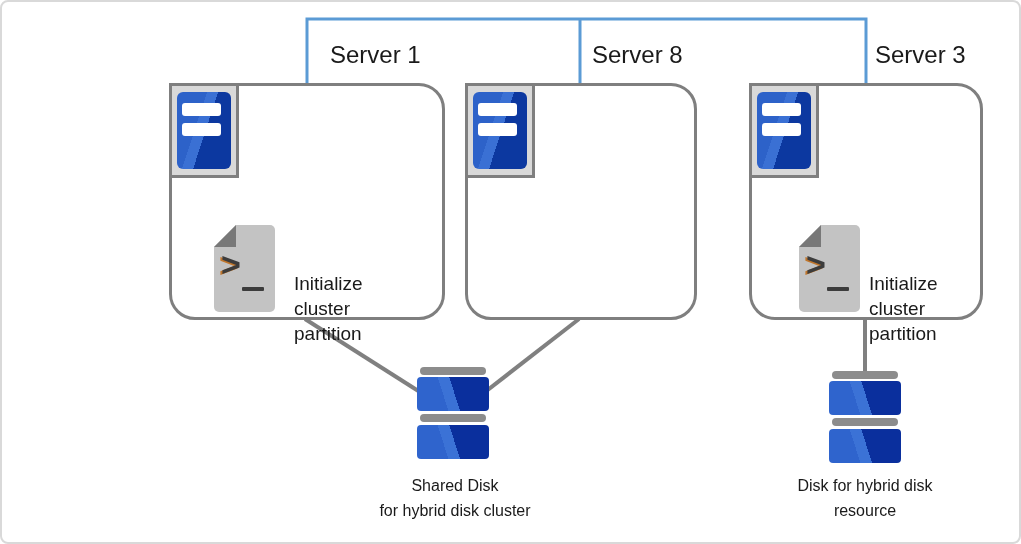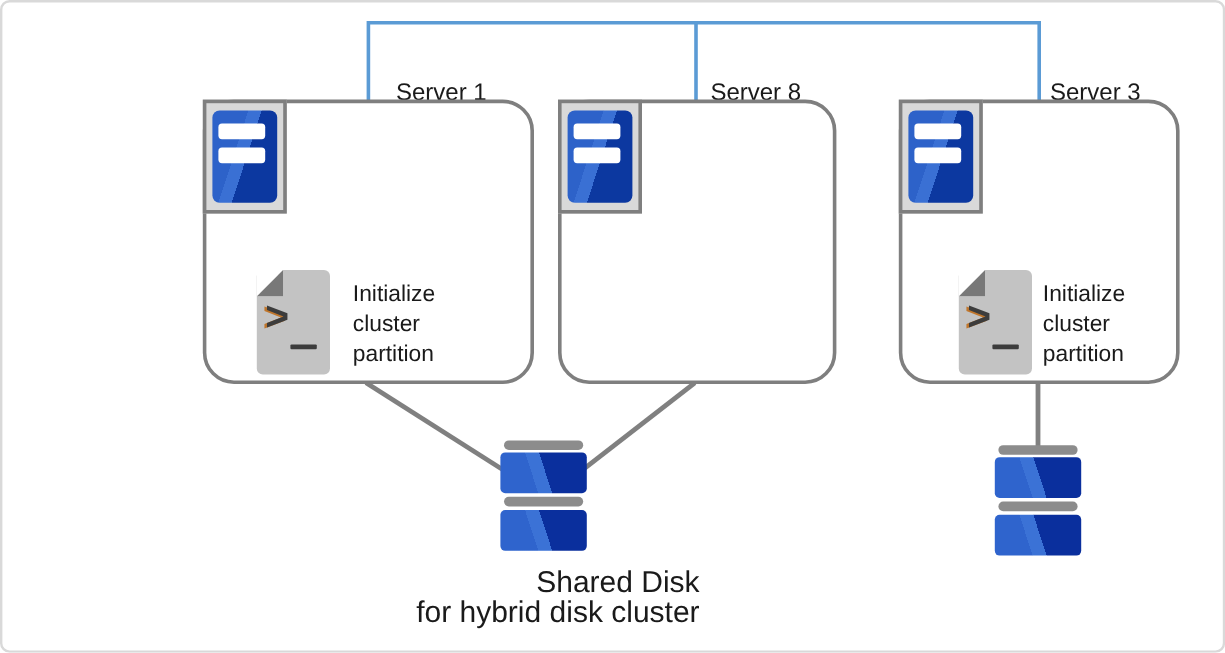--- a/index.html
+++ b/index.html
@@ -22,53 +22,53 @@
     background:#D9D9D9;border:3px solid #7F7F7F;
   }
   .tower{
     position:absolute;left:5px;top:6px;width:54px;height:77px;
     border-radius:6px;
     background:linear-gradient(108deg,#2D62C9 0%,#2D62C9 38%,#3A70D4 38%,#3A70D4 52%,#0C38A0 52%,#0C38A0 100%);
   }
   .bay{position:absolute;left:5px;width:39px;height:13px;background:#fff;border-radius:3px;}
   .bay.b1{top:11px;} .bay.b2{top:31px;}
   .server-label{
-    position:absolute;top:64px;width:120px;height:22px;
-    font-size:20px;line-height:22px;white-space:nowrap;z-index:1;
+    position:absolute;top:42px;width:120px;height:22px;
+    font-size:24px;line-height:22px;white-space:nowrap;z-index:1;
   }
   .script-icon{
     position:absolute;width:61px;height:87px;z-index:2;
     background:#C3C3C3;border-radius:5px;
   }
   .corner-cover{position:absolute;left:0;top:0;width:22px;height:22px;background:#fff;
     clip-path:polygon(0 0,100% 0,0 100%);}
   .fold{position:absolute;left:0;top:0;width:22px;height:22px;background:#787878;
     clip-path:polygon(100% 0,0 100%,100% 100%);}
   .prompt{
     position:absolute;left:7px;top:22px;
     font-weight:bold;font-size:34px;line-height:34px;color:#3C3C3C;
     text-shadow:-2px 1px 0 #C0762C;
   }
   .cursor-bar{position:absolute;left:28px;top:62px;width:22px;height:4px;background:#3C3C3C;border-radius:1px;}
   .script-label{
     position:absolute;width:120px;z-index:2;
-    font-size:19px;line-height:25px;
+    font-size:19px;line-height:25px;margin-top:38px;
   }
   .script-label span{display:block;}
   .disk{position:absolute;width:72px;height:92px;z-index:3;}
   .disk .cap{position:absolute;left:3px;top:0;width:66px;height:8px;background:#8C8C8C;border-radius:4px;}
   .disk .divider{position:absolute;left:3px;top:47px;width:66px;height:8px;background:#8C8C8C;border-radius:4px;}
   .disk .platter{
     position:absolute;left:0;width:72px;height:34px;border-radius:4px;
     background:linear-gradient(72deg,#2F64CD 0%,#2F64CD 38%,#3B72D6 38%,#3B72D6 52%,#0A2F9D 52%,#0A2F9D 100%);
   }
   .disk .p1{top:10px;} .disk .p2{top:58px;}
   .disk-label{
-    position:absolute;text-align:right;z-index:3;
-    font-size:25px;line-height:25px;
+    position:absolute;text-align:center;z-index:3;
+    font-size:16px;line-height:25px;
   }
   .disk-label span{display:block;}
 </style>
 </head>
 <body>
 
 <div class="canvas">
 
   <svg class="lines" width="1021" height="544" viewBox="0 0 1021 544">
     <path d="M305,82 L305,17 L864,17 L864,82" fill="none" stroke="#5B9BD5" stroke-width="3"></path>
@@ -144,15 +144,17 @@
     <span>for hybrid disk cluster</span>
   </div>
 
   <div class="disk" style="left:827px;top:369px;">
     <div class="cap"></div>
     <div class="platter p1"></div>
     <div class="divider"></div>
     <div class="platter p2"></div>
   </div>
   <div class="disk-label" style="left:758px;top:471px;width:210px;">
+    <span>Disk for hybrid disk</span>
+    <span>resource</span>
   </div>
 
 </div>
 
 </body></html>

